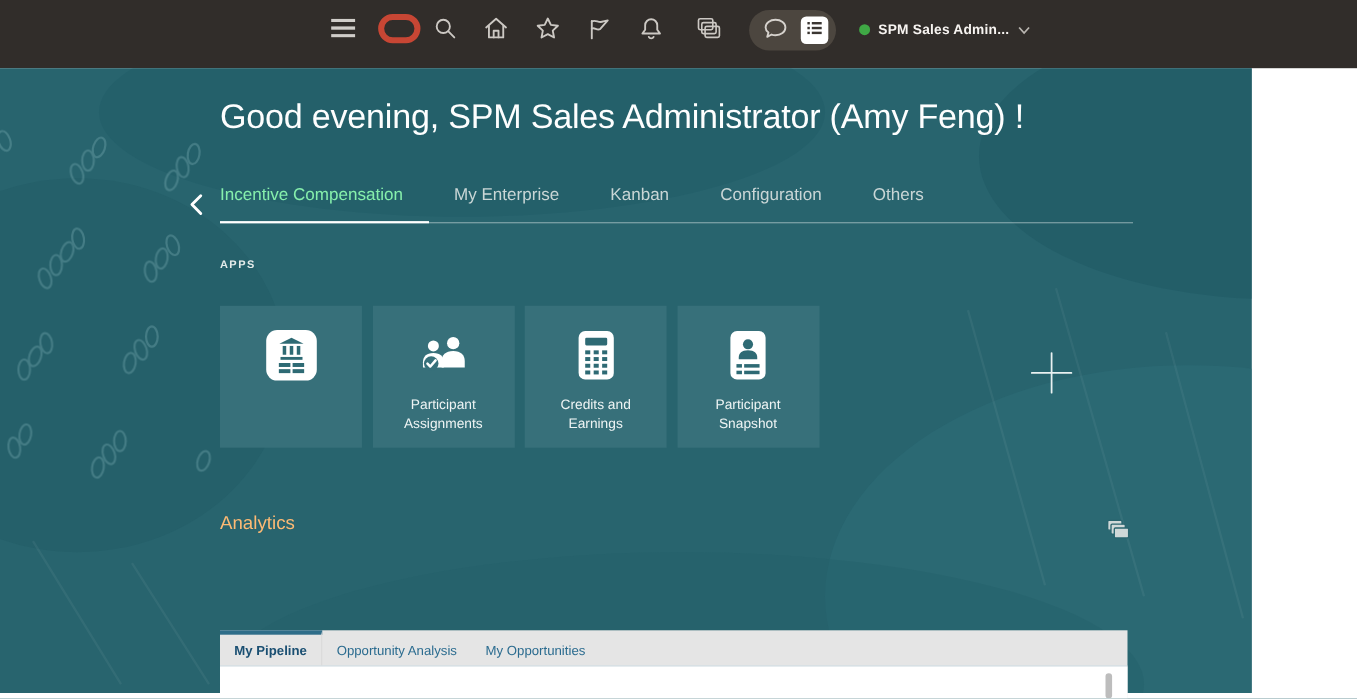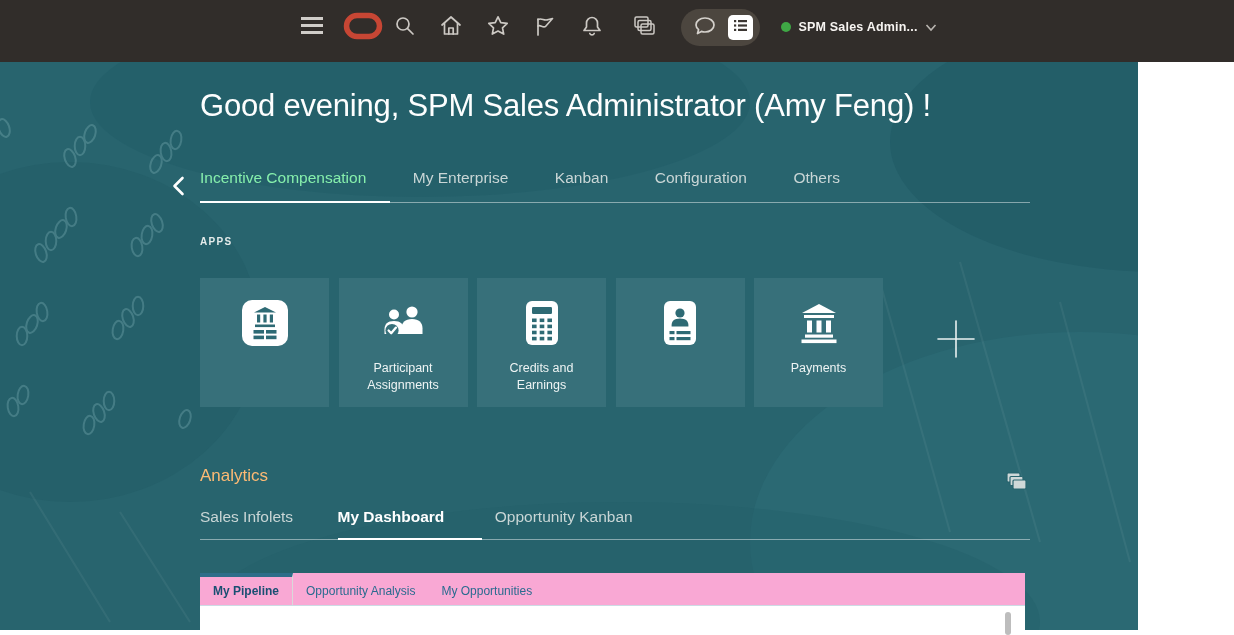--- a/index.html
+++ b/index.html
@@ -47,21 +47,21 @@
 
   .analytics-row { position:absolute; left:200px; top:446px; width:830px; }
   .analytics-row::after { content:""; position:absolute; left:0; right:0; bottom:0; height:1px; background:rgba(255,255,255,.45); }
   .an-tab { display:inline-block; background:none; border:none; cursor:pointer; font-size:15.5px; color:#c9d6d6;
             padding:0 0 14px 0; margin-right:40px; position:relative; font-family:inherit; }
   .an-tab.active { color:#ffffff; font-weight:bold; padding-right:38px; margin-right:8px; }
   .an-tab.active::after { content:""; position:absolute; left:0; right:0; bottom:0; height:2.5px; background:#ffffff; z-index:2; }
 
   
   .bottom-strip { position:absolute; left:0; top:630px; width:1234px; height:5px; background:#ffffff; }
-  .panel { position:absolute; left:200px; top:573px; width:825px; height:62px; background:#f9a8d4; }
+  .panel { position:absolute; left:200px; top:573px; width:825px; height:62px; background:#e5e5e5; }
   .panel-tabs { position:relative; height:33px; border-bottom:1px solid #ccdbe4; display:flex; align-items:stretch; }
   .p-tab { background:none; border:none; cursor:pointer; font-size:12px; color:#2a6b8f; padding:10px 13px 6px 13px; font-family:inherit; }
   .p-tab.active { border-top:4px solid #2e6d89; border-right:1px solid #d9d9d9; padding-top:6px; font-weight:bold; color:#1a4f72; }
   .panel-content { position:relative; height:29px; background:#ffffff; }
   .scroll-thumb { position:absolute; right:14px; top:6px; width:6px; height:23px; border-radius:3px; background:#bdbdbd; cursor:pointer; }
 </style>
 </head>
 <body>
 
 <div class="screen">
@@ -317,36 +317,21 @@
               <g fill="#2e6a74">
                 <circle cx="24" cy="14" r="4.6"></circle>
                 <path d="M24 19.5 c-5.8 0 -8.4 2.8 -8.4 6.6 V27.5 h16.8 v-1.4 C32.4 22.3 29.8 19.5 24 19.5 Z"></path>
                 <rect x="13.5" y="32" width="5" height="3.2"></rect>
                 <rect x="20.5" y="32" width="14" height="3.2"></rect>
                 <rect x="13.5" y="38" width="5" height="3.2"></rect>
                 <rect x="20.5" y="38" width="14" height="3.2"></rect>
               </g>
             </svg>
         </span>
-      </button>
-      <button class="tile">
-        <span>
-          <svg width="48" height="48" viewBox="0 0 48 48">
-              <g fill="#ffffff">
-                <path d="M24 5 L41 14 H7 Z"></path>
-                <rect x="9" y="16" width="30" height="3"></rect>
-                <rect x="12" y="21.5" width="5" height="12"></rect>
-                <rect x="21.5" y="21.5" width="5" height="12"></rect>
-                <rect x="31" y="21.5" width="5" height="12"></rect>
-                <rect x="10" y="35.5" width="28" height="3.2"></rect>
-                <rect x="6.5" y="40.5" width="35" height="3.6"></rect>
-              </g>
-            </svg>
-        </span>
-        <span class="tile-label">Payments</span>
+        <span class="tile-label">Participant Snapshot</span>
       </button>
     </div>
 
     <button class="add-tile-btn" aria-label="Add">
       <span>
         <svg width="40" height="40" viewBox="0 0 40 40" stroke="#e9f1f1" stroke-width="1.6" stroke-linecap="round">
             <line x1="20" y1="2" x2="20" y2="38"></line>
             <line x1="2" y1="20" x2="38" y2="20"></line>
           </svg>
       </span>
@@ -359,25 +344,20 @@
         <svg width="24" height="22" viewBox="0 0 24 22">
             <g fill="#cfd8d8" stroke="#28646e" stroke-width="1.2">
               <rect x="3" y="2" width="13" height="9" rx="1"></rect>
               <rect x="6" y="5.5" width="13" height="9" rx="1"></rect>
               <rect x="9" y="9" width="13" height="9" rx="1"></rect>
             </g>
           </svg>
       </span>
     </button>
 
-    <nav class="analytics-row">
-      <button class="an-tab">Sales Infolets</button>
-      <button class="an-tab active">My Dashboard</button>
-      <button class="an-tab">Opportunity Kanban</button>
-    </nav>
   </main>
 
   <div class="bottom-strip"></div>
 
   <section class="panel">
     <div class="panel-tabs">
       <button class="p-tab active">My Pipeline</button>
       <button class="p-tab">Opportunity Analysis</button>
       <button class="p-tab">My Opportunities</button>
     </div>

